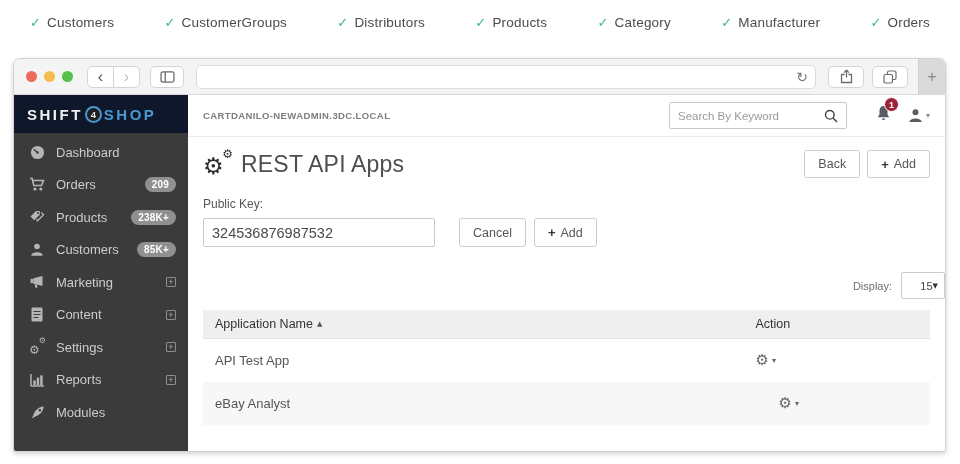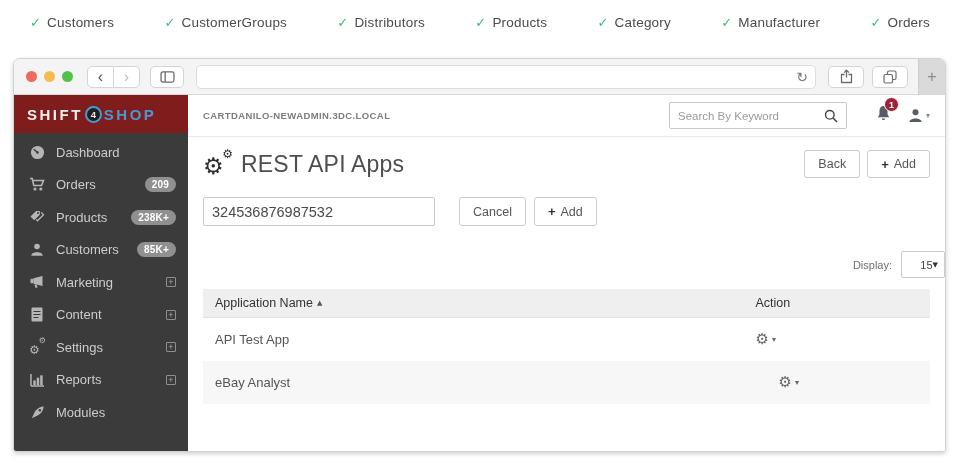--- a/index.html
+++ b/index.html
@@ -41,21 +41,21 @@
   .share-btn { width:36px; margin-right:8px; }
   .tabs-btn  { width:36px; margin-right:10px; }
   .newtab-zone { width:27px; align-self:stretch; background:#dbdada;
                  border-left:1px solid #cfcfcf; display:flex; align-items:center;
                  justify-content:center; color:#8a8a8a; font-size:16px; }
 
   
   .admin { flex:1; display:flex; min-height:0; }
 
   .sidebar { width:174px; flex-shrink:0; background:#3b3b3b; display:flex; flex-direction:column; }
-  .logo { height:38px; background:#7f1d1d; display:flex; align-items:center;
+  .logo { height:38px; background:#0f172a; display:flex; align-items:center;
           padding-left:13px; font-weight:bold; font-size:15px; letter-spacing:2.5px; }
   .logo-shift { color:#f0f0f0; }
   .logo-four { width:17px; height:17px; border-radius:50%; border:2px solid #4b97d2;
                background:#1f1f1f; color:#e8e8e8; font-size:9.5px; letter-spacing:0;
                display:flex; align-items:center; justify-content:center; margin:0 2px; }
   .logo-shop { color:#4b97d2; }
   .menu { padding-top:3px; }
   .mi { height:32.5px; display:flex; align-items:center; padding:0 12px 0 14px;
         font-size:13px; cursor:pointer; }
   .mi-icon { width:18px; display:flex; justify-content:center; margin-right:10px; }
@@ -360,20 +360,21 @@
         <button class="btn btn-back">
           <span>Back</span>
         </button>
         <button class="btn">
           <span class="plus">+</span>
           <span>Add</span>
         </button>
       </div>
 
       <div class="form-area">
+        <label class="pk-label">Public Key:</label>
         <div class="form-row">
           <input class="pk-input" value="324536876987532" style="">
           <button class="btn btn-cancel">
             <span>Cancel</span>
           </button>
           <button class="btn btn-form-add">
             <span class="plus">+</span>
             <span>Add</span>
           </button>
         </div>

